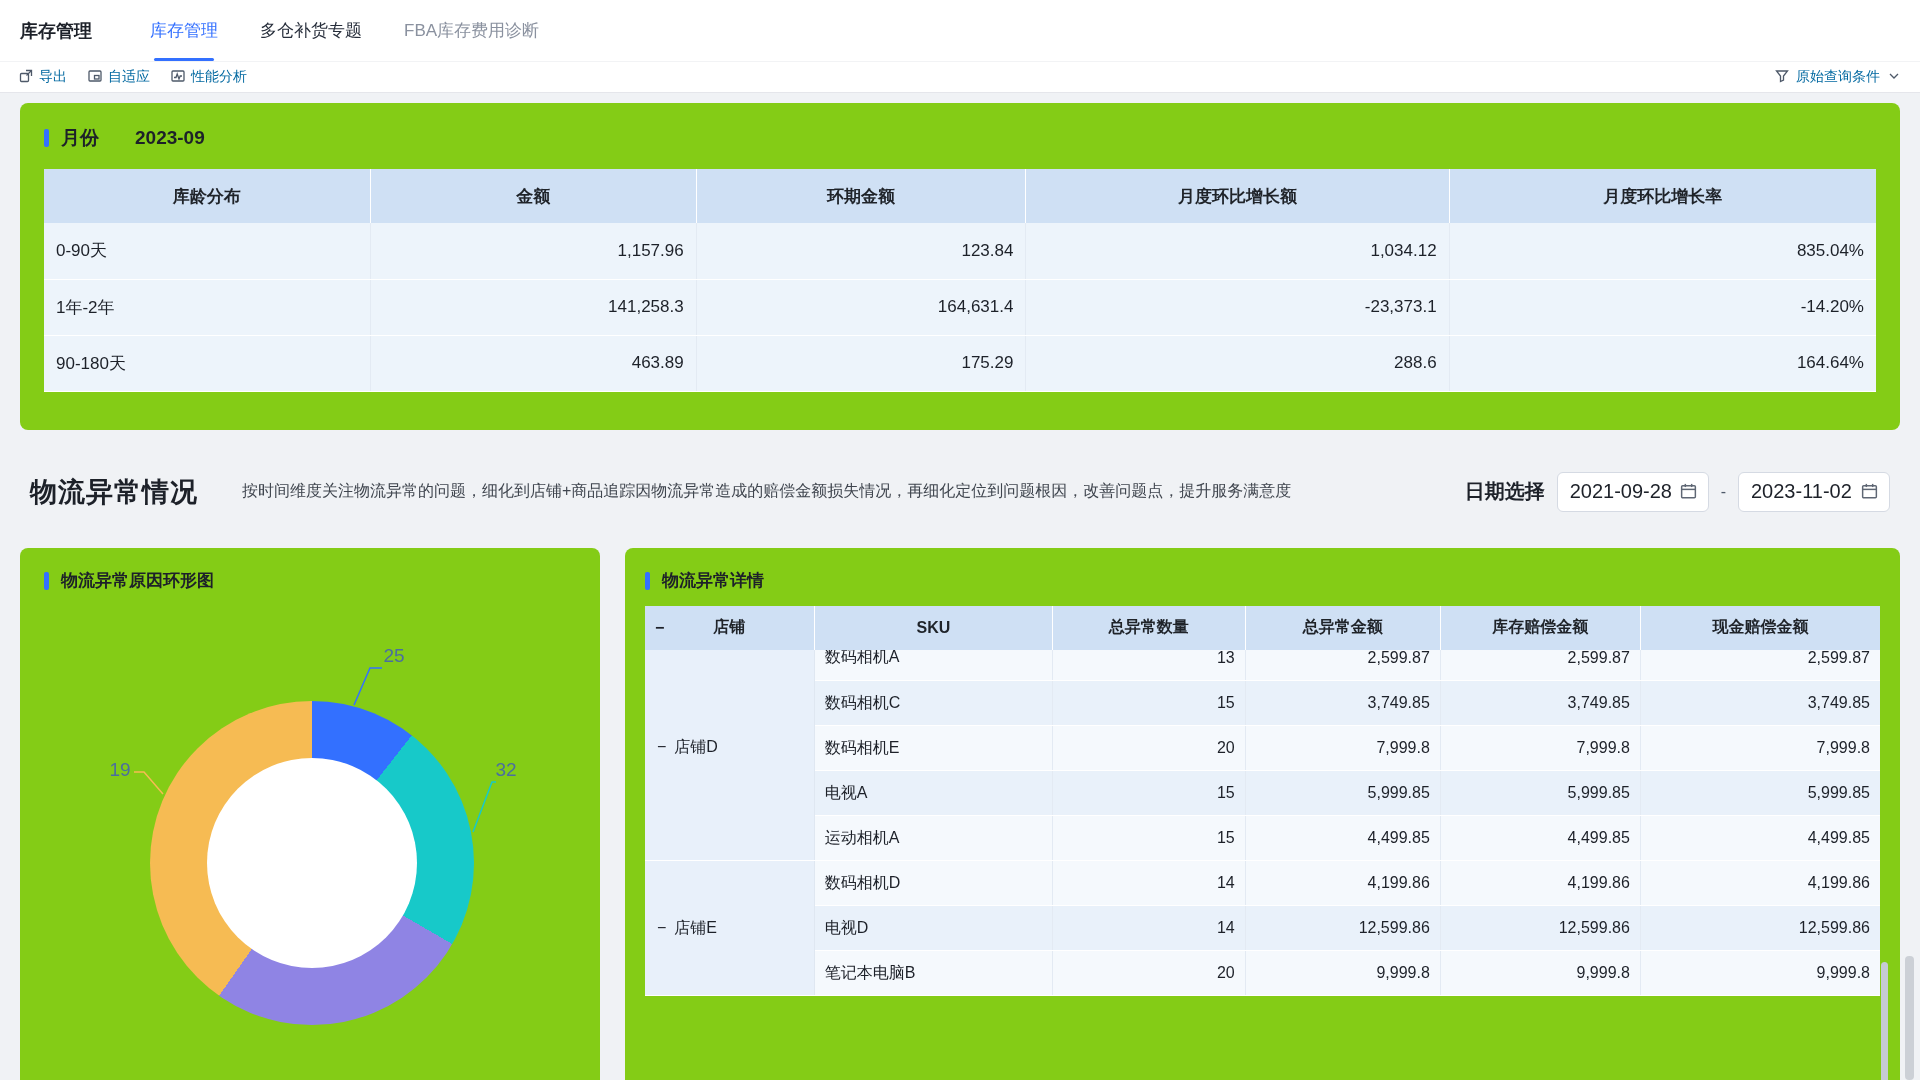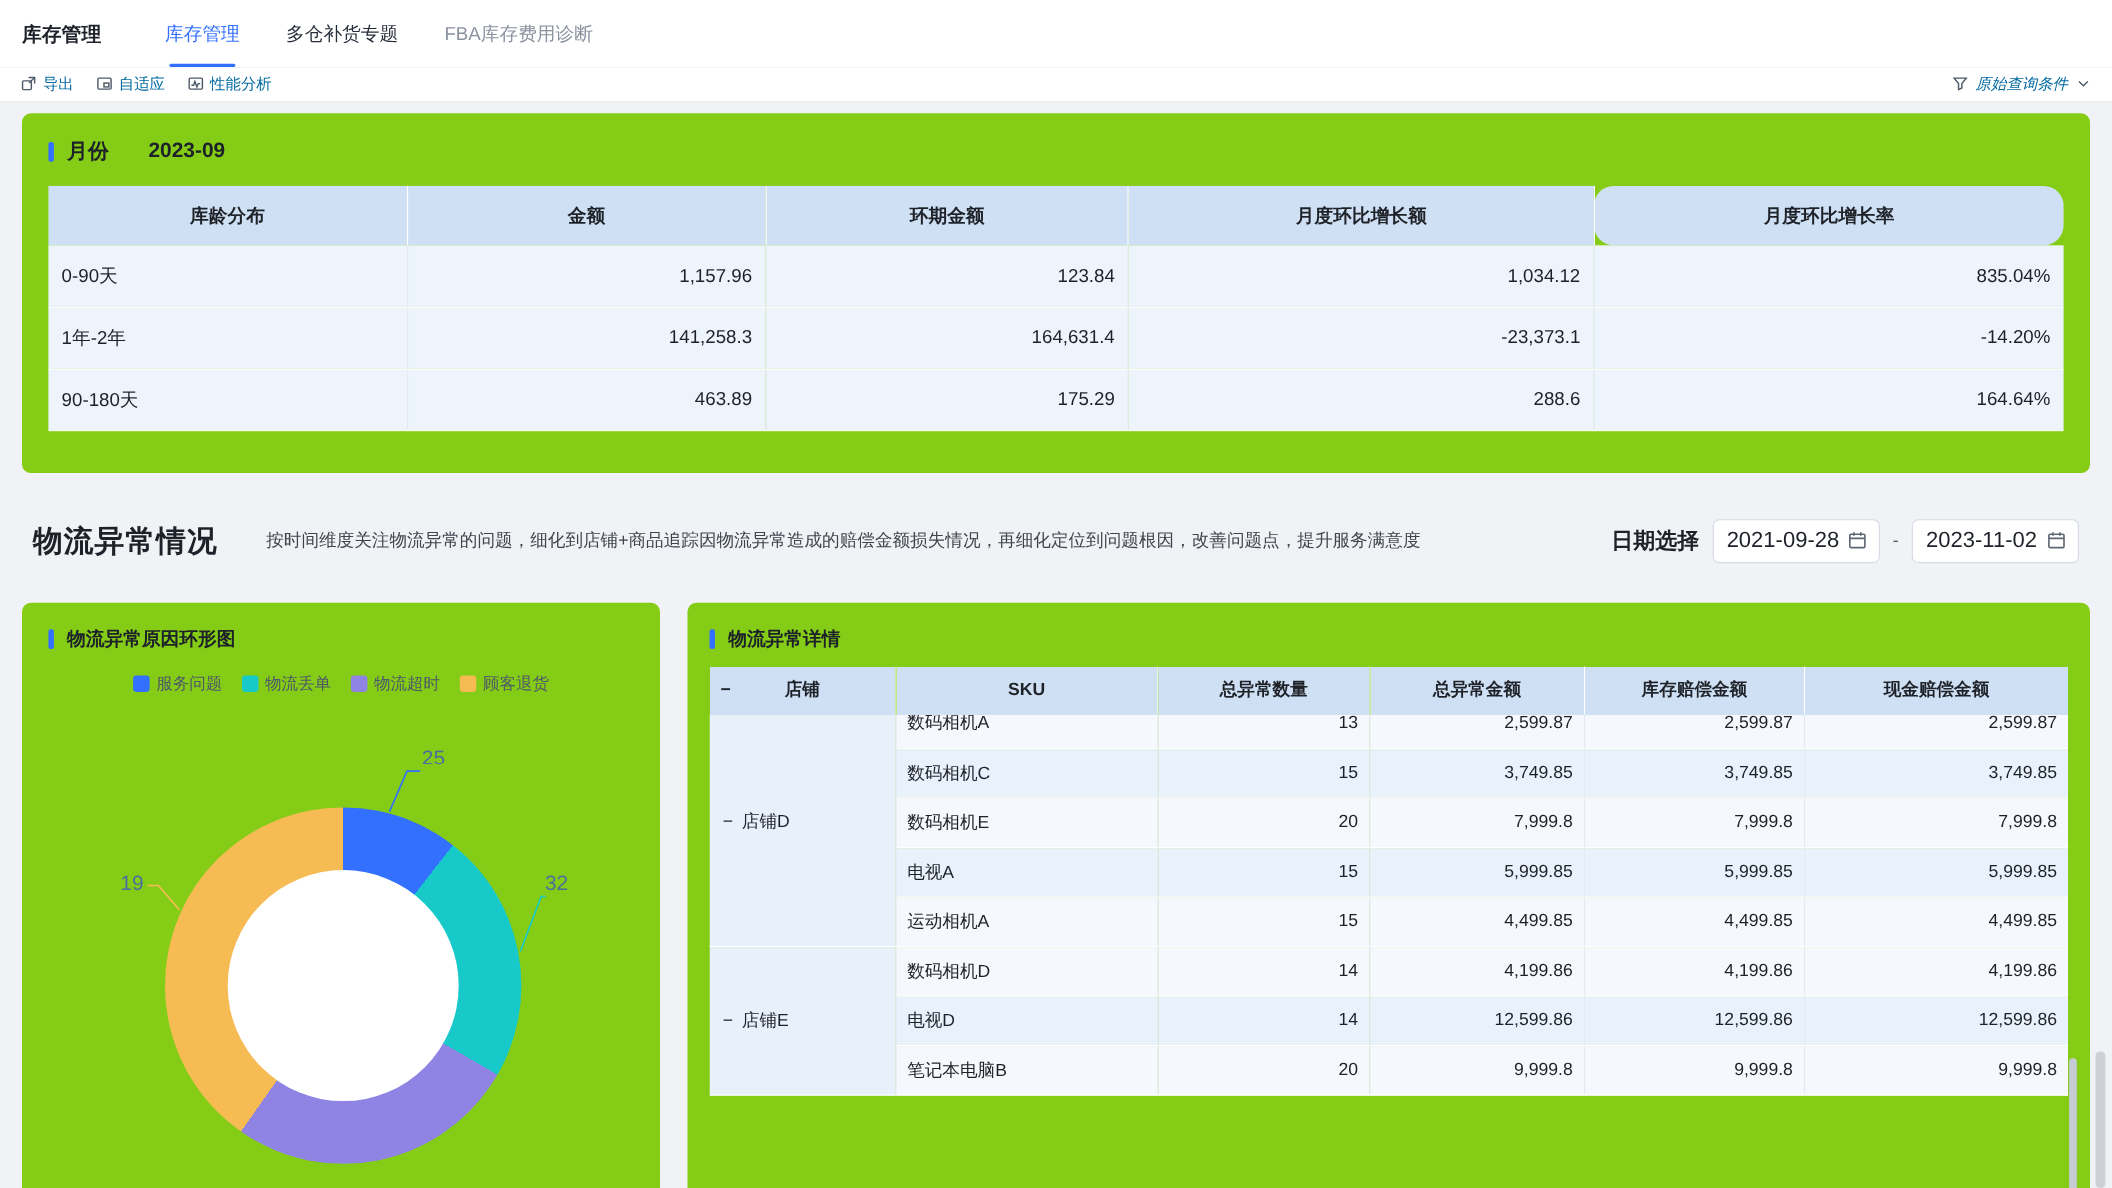--- a/index.html
+++ b/index.html
@@ -20,32 +20,32 @@
   .tab.active { color:#3370ff; font-weight:500; }
   .tab.active::after { content:""; position:absolute; left:50%; transform:translateX(-50%); bottom:0; width:60px; height:3px; background:#3370ff; border-radius:2px; }
   .tab.dim { color:#8a919f; }
   
   .toolbar {
     height:32px; background:#fff; border-top:1px solid #f2f3f5; border-bottom:1px solid #e5e6eb;
     display:flex; align-items:center; padding:0 18px; font-size:14px; color:#0369a1;
   }
   .tool-btn { display:flex; align-items:center; gap:5px; margin-right:20px; cursor:pointer; }
   .tool-btn svg, .toolbar-right svg { width:16px; height:16px; stroke:#4e5969; fill:none; stroke-width:1.3; }
-  .toolbar-right { margin-left:auto; display:flex; gap:6px; cursor:pointer;font-style:italic; }
+  .toolbar-right { margin-left:auto; display:flex; gap:6px; cursor:pointer; }
   
   .card { background:#84cc16; border-radius:8px; }
   .card1 { margin:10px 20px 0; padding:20px 24px 38px; }
   .title-row { display:flex; align-items:center; height:30px; }
   .bar { width:5px; height:18px; background:#3370ff; border-radius:2px; margin-right:12px; flex:0 0 auto; }
   .month-label { font-size:19px; font-weight:700; }
   .month-value { font-size:19px; font-weight:700; margin-left:36px; }
   
   table.age { width:100%; border-collapse:collapse; table-layout:fixed; margin-top:16px; }
   .age th { background:#cfe0f4; height:54px; font-size:17px; font-weight:700; color:#1f2329; border-right:1px solid #ffffff; }
-  .age th:last-child { border-right:none;border-radius:18px; }
+  .age th:last-child { border-right:none; }
   .age td { height:56px; font-size:17px; padding:0 12px; border-right:1px solid #e3eaf3; border-bottom:1px solid #ffffff; }
   .age td:last-child { border-right:none; }
   .age td.num { text-align:right; }
   .row-blue { background:#edf4fb; }
   .row-light { background:#f7fafd; }
   
   .logi-row { margin:26px 30px 0; height:72px; display:flex; align-items:center; }
   .logi-title { font-size:27px; font-weight:700; letter-spacing:1px; }
   .logi-desc { font-size:16px; color:#3f454e; margin-left:44px; }
   .date-area { margin-left:auto; display:flex; align-items:center; gap:12px; }
@@ -226,38 +226,20 @@
   </div>
 </div>
 
 <div class="cards-row">
 
   <section class="card donut-card">
     <div class="card-title-row">
       <span class="bar"></span>
       <span class="card-title">物流异常原因环形图</span>
     </div>
-    <div class="legend">
-        <span class="legend-item">
-          <span class="swatch" style="background: rgb(51, 112, 255);"></span>
-          <span>服务问题</span>
-        </span>
-        <span class="legend-item">
-          <span class="swatch" style="background: rgb(23, 201, 201);"></span>
-          <span>物流丢单</span>
-        </span>
-        <span class="legend-item">
-          <span class="swatch" style="background: rgb(143, 132, 228);"></span>
-          <span>物流超时</span>
-        </span>
-        <span class="legend-item">
-          <span class="swatch" style="background: rgb(246, 187, 83);"></span>
-          <span>顾客退货</span>
-        </span>
-      </div>
     <div class="donut-wrap">
       <div class="donut" style="background: conic-gradient(rgb(51, 112, 255) 0deg, rgb(51, 112, 255) 38deg, rgb(23, 201, 201) 38deg, rgb(23, 201, 201) 120deg, rgb(143, 132, 228) 120deg, rgb(143, 132, 228) 215deg, rgb(246, 187, 83) 215deg, rgb(246, 187, 83) 360deg);"></div>
       <div class="hole"></div>
       <svg class="donut-svg">
           <polyline points="310,95 326,58 338,58" stroke="#3370ff"></polyline>
           <text x="350" y="52" text-anchor="middle">25</text>
           <polyline points="429,222 448,172 452,172" stroke="#17c9c9"></polyline>
           <text x="462" y="166" text-anchor="middle">32</text>
           <polyline points="119,184 100,162 90,162" stroke="#f6bb53"></polyline>
           <text x="76" y="166" text-anchor="middle">19</text>

